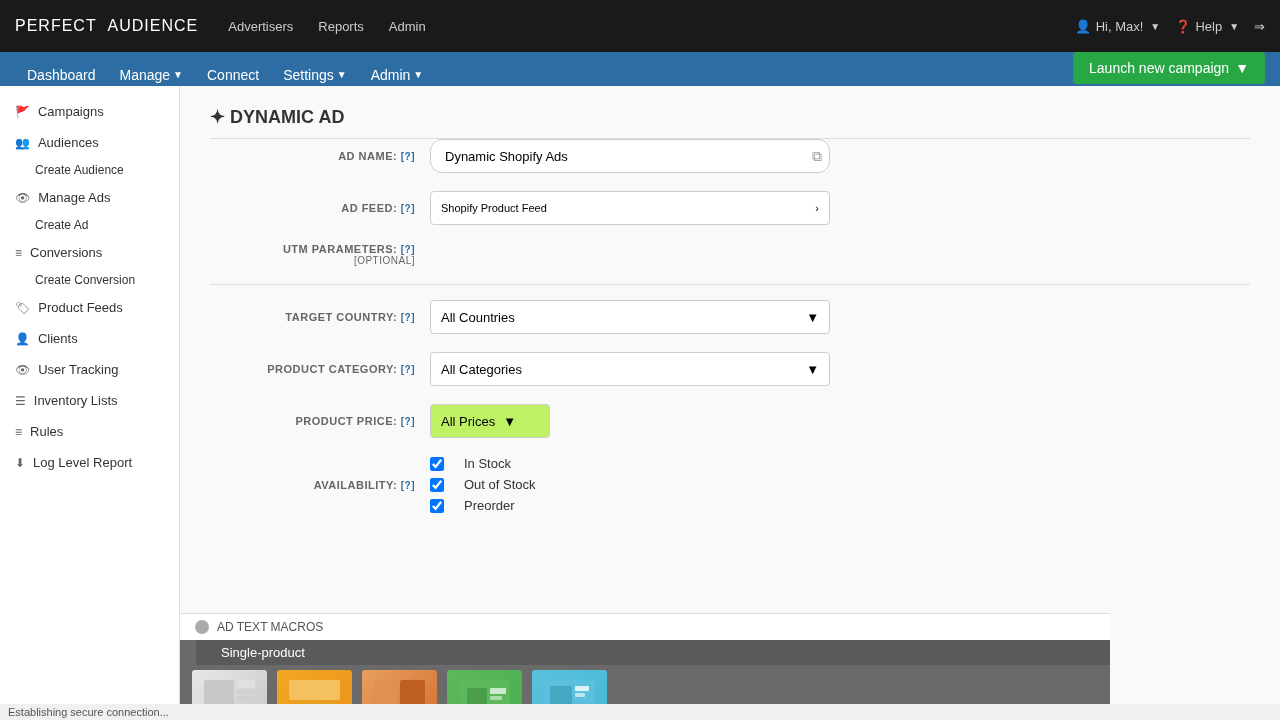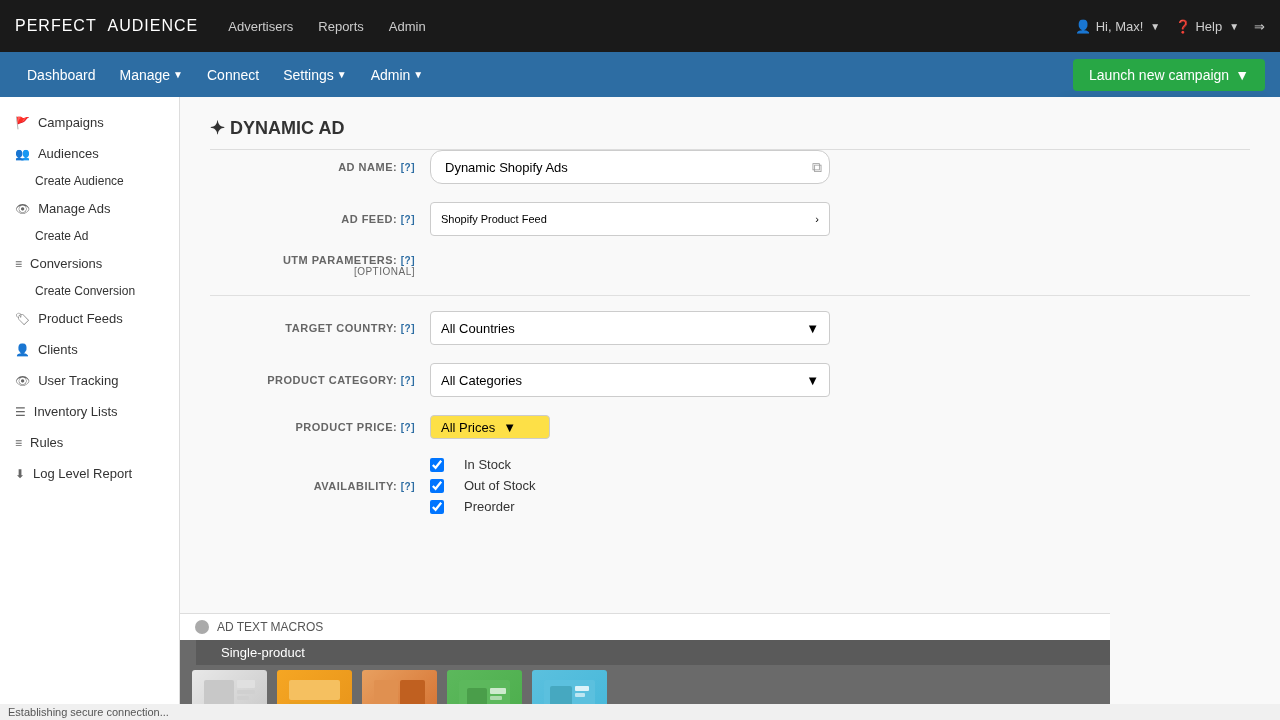--- a/index.html
+++ b/index.html
@@ -55,23 +55,23 @@
       font-size: 13px;
       display: flex;
       align-items: center;
       gap: 4px;
     }
 
     
     .nav-bar {
       position: relative; z-index: 10;
       background: #2d6da3;
-      height: 45px;
-      display: flex;
-      align-items: center;
+      height: 34px;
+      display: flex;
+      align-items: flex-start;
       padding: 0 15px;
     }
     .nav-bar a {
       color: white;
       text-decoration: none;
       font-size: 14px;
       padding: 0 12px;
       height: 45px;
       display: flex;
       align-items: center;
@@ -220,26 +220,26 @@
       border-radius: 4px;
       padding: 0 10px;
       font-size: 13px;
       background: white;
       display: flex;
       align-items: center;
       justify-content: space-between;
       cursor: pointer;
     }
     .select-small {
-      height: 24px;
+      height: 34px;
       border: 1px solid #ccc;
       border-radius: 4px;
       padding: 0 10px;
       font-size: 13px;
-      background: #fde047;
+      background: #bef264;
       display: flex;
       align-items: center;
       gap: 8px;
       cursor: pointer;
       min-width: 120px;
     }
     .checkbox-group {
       display: flex;
       flex-direction: column;
       gap: 6px;

